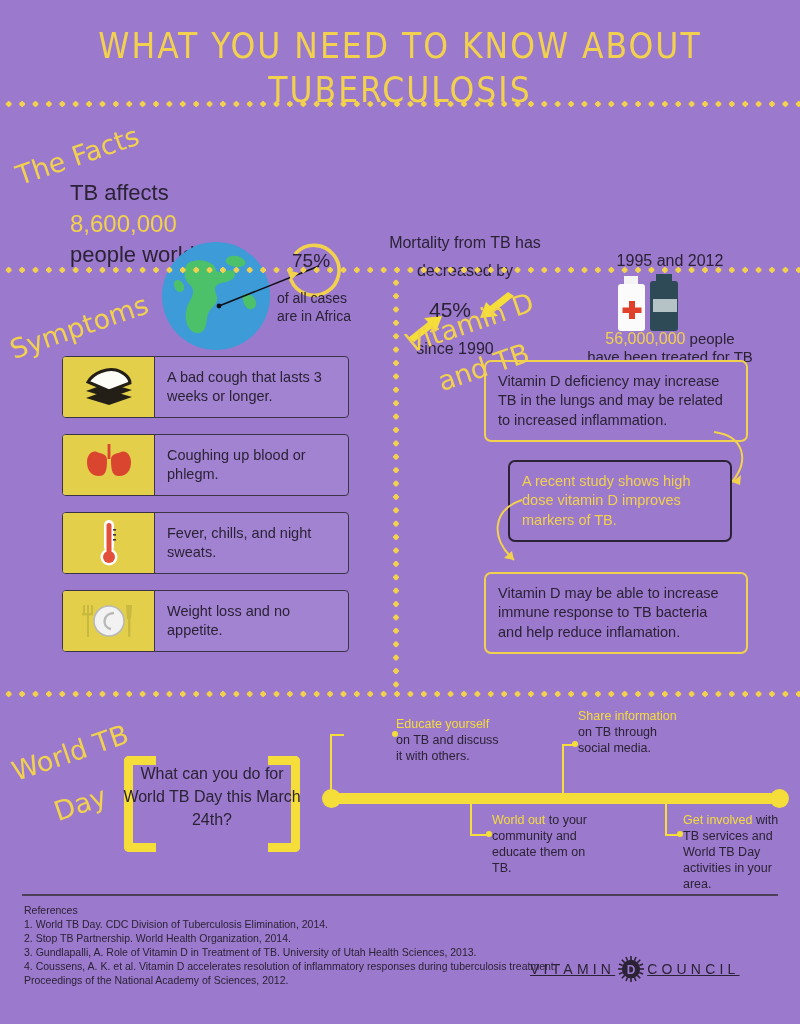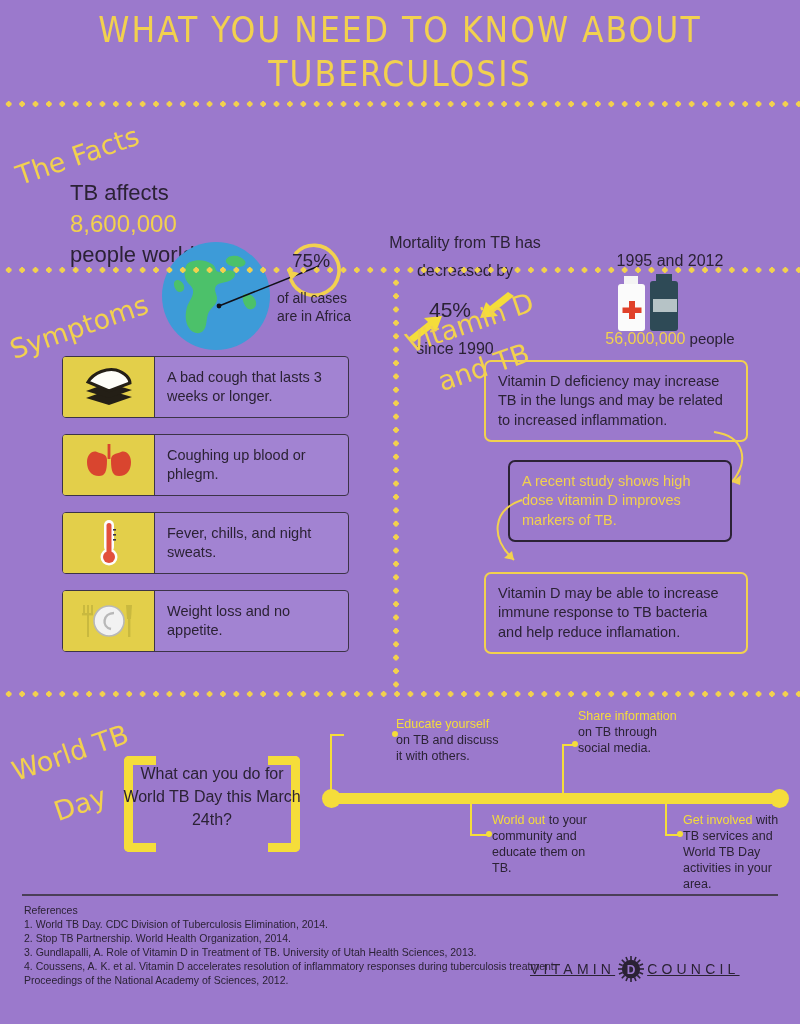--- a/index.html
+++ b/index.html
@@ -23,21 +23,21 @@
   }
   .vdots {
     position:absolute; width:8px;
     background-image:radial-gradient(circle, #f2d14e 2.6px, rgba(0,0,0,0) 2.9px);
     background-size:8px 13.4px;
     background-position:center 2px;
     background-repeat:repeat-y;
   }
 
   
-  .header { position:absolute; left:0; top:0; width:704px; height:104px; }
+  .header { position:absolute; left:0; top:16px; width:704px; height:104px; }
   .title {
     position:absolute; left:0; width:800px; text-align:center;
     color:#f2d14e; font-weight:400; letter-spacing:2px;
     font-family:"DejaVu Sans Condensed","Liberation Sans",sans-serif;
   }
   .title.l1 { top:10px; font-size:35px; }
   .title.l2 { top:54px; font-size:35px; }
 
   
   .seclabel {
@@ -168,20 +168,21 @@
     <svg class="bottles" viewBox="0 0 85 62">
       <rect x="44" y="2" width="16" height="8" fill="#2e4a56"></rect>
       <rect x="38" y="9" width="28" height="50" rx="3" fill="#2e4a56"></rect>
       <rect x="41" y="27" width="24" height="13" fill="#b6c3c6"></rect>
       <rect x="12" y="4" width="14" height="8" fill="#f4f4f4"></rect>
       <rect x="6" y="12" width="27" height="47" rx="3" fill="#fbfbfb"></rect>
       <rect x="17" y="29" width="6" height="18" fill="#e0412a"></rect>
       <rect x="10.5" y="35.5" width="19" height="5.5" fill="#e0412a"></rect>
     </svg>
     <div class="treated1"><span class="y">56,000,000</span><span> people</span></div>
+    <div class="treated2">have been treated for TB</div>
   </div>
   <div class="hdots" style="top:266px;"></div>
 
   <div class="symptoms">
     <div class="seclabel" style="left:16px; top:58px; transform:rotate(-19deg);">Symptoms</div>
 
     <div class="scard" style="top:80px;">
       <div class="ico">
         <svg width="54" height="40" viewBox="0 0 54 40">
           <path d="M4 31 L26 23 L50 30 L27 38 Z" fill="#241f16"></path>

